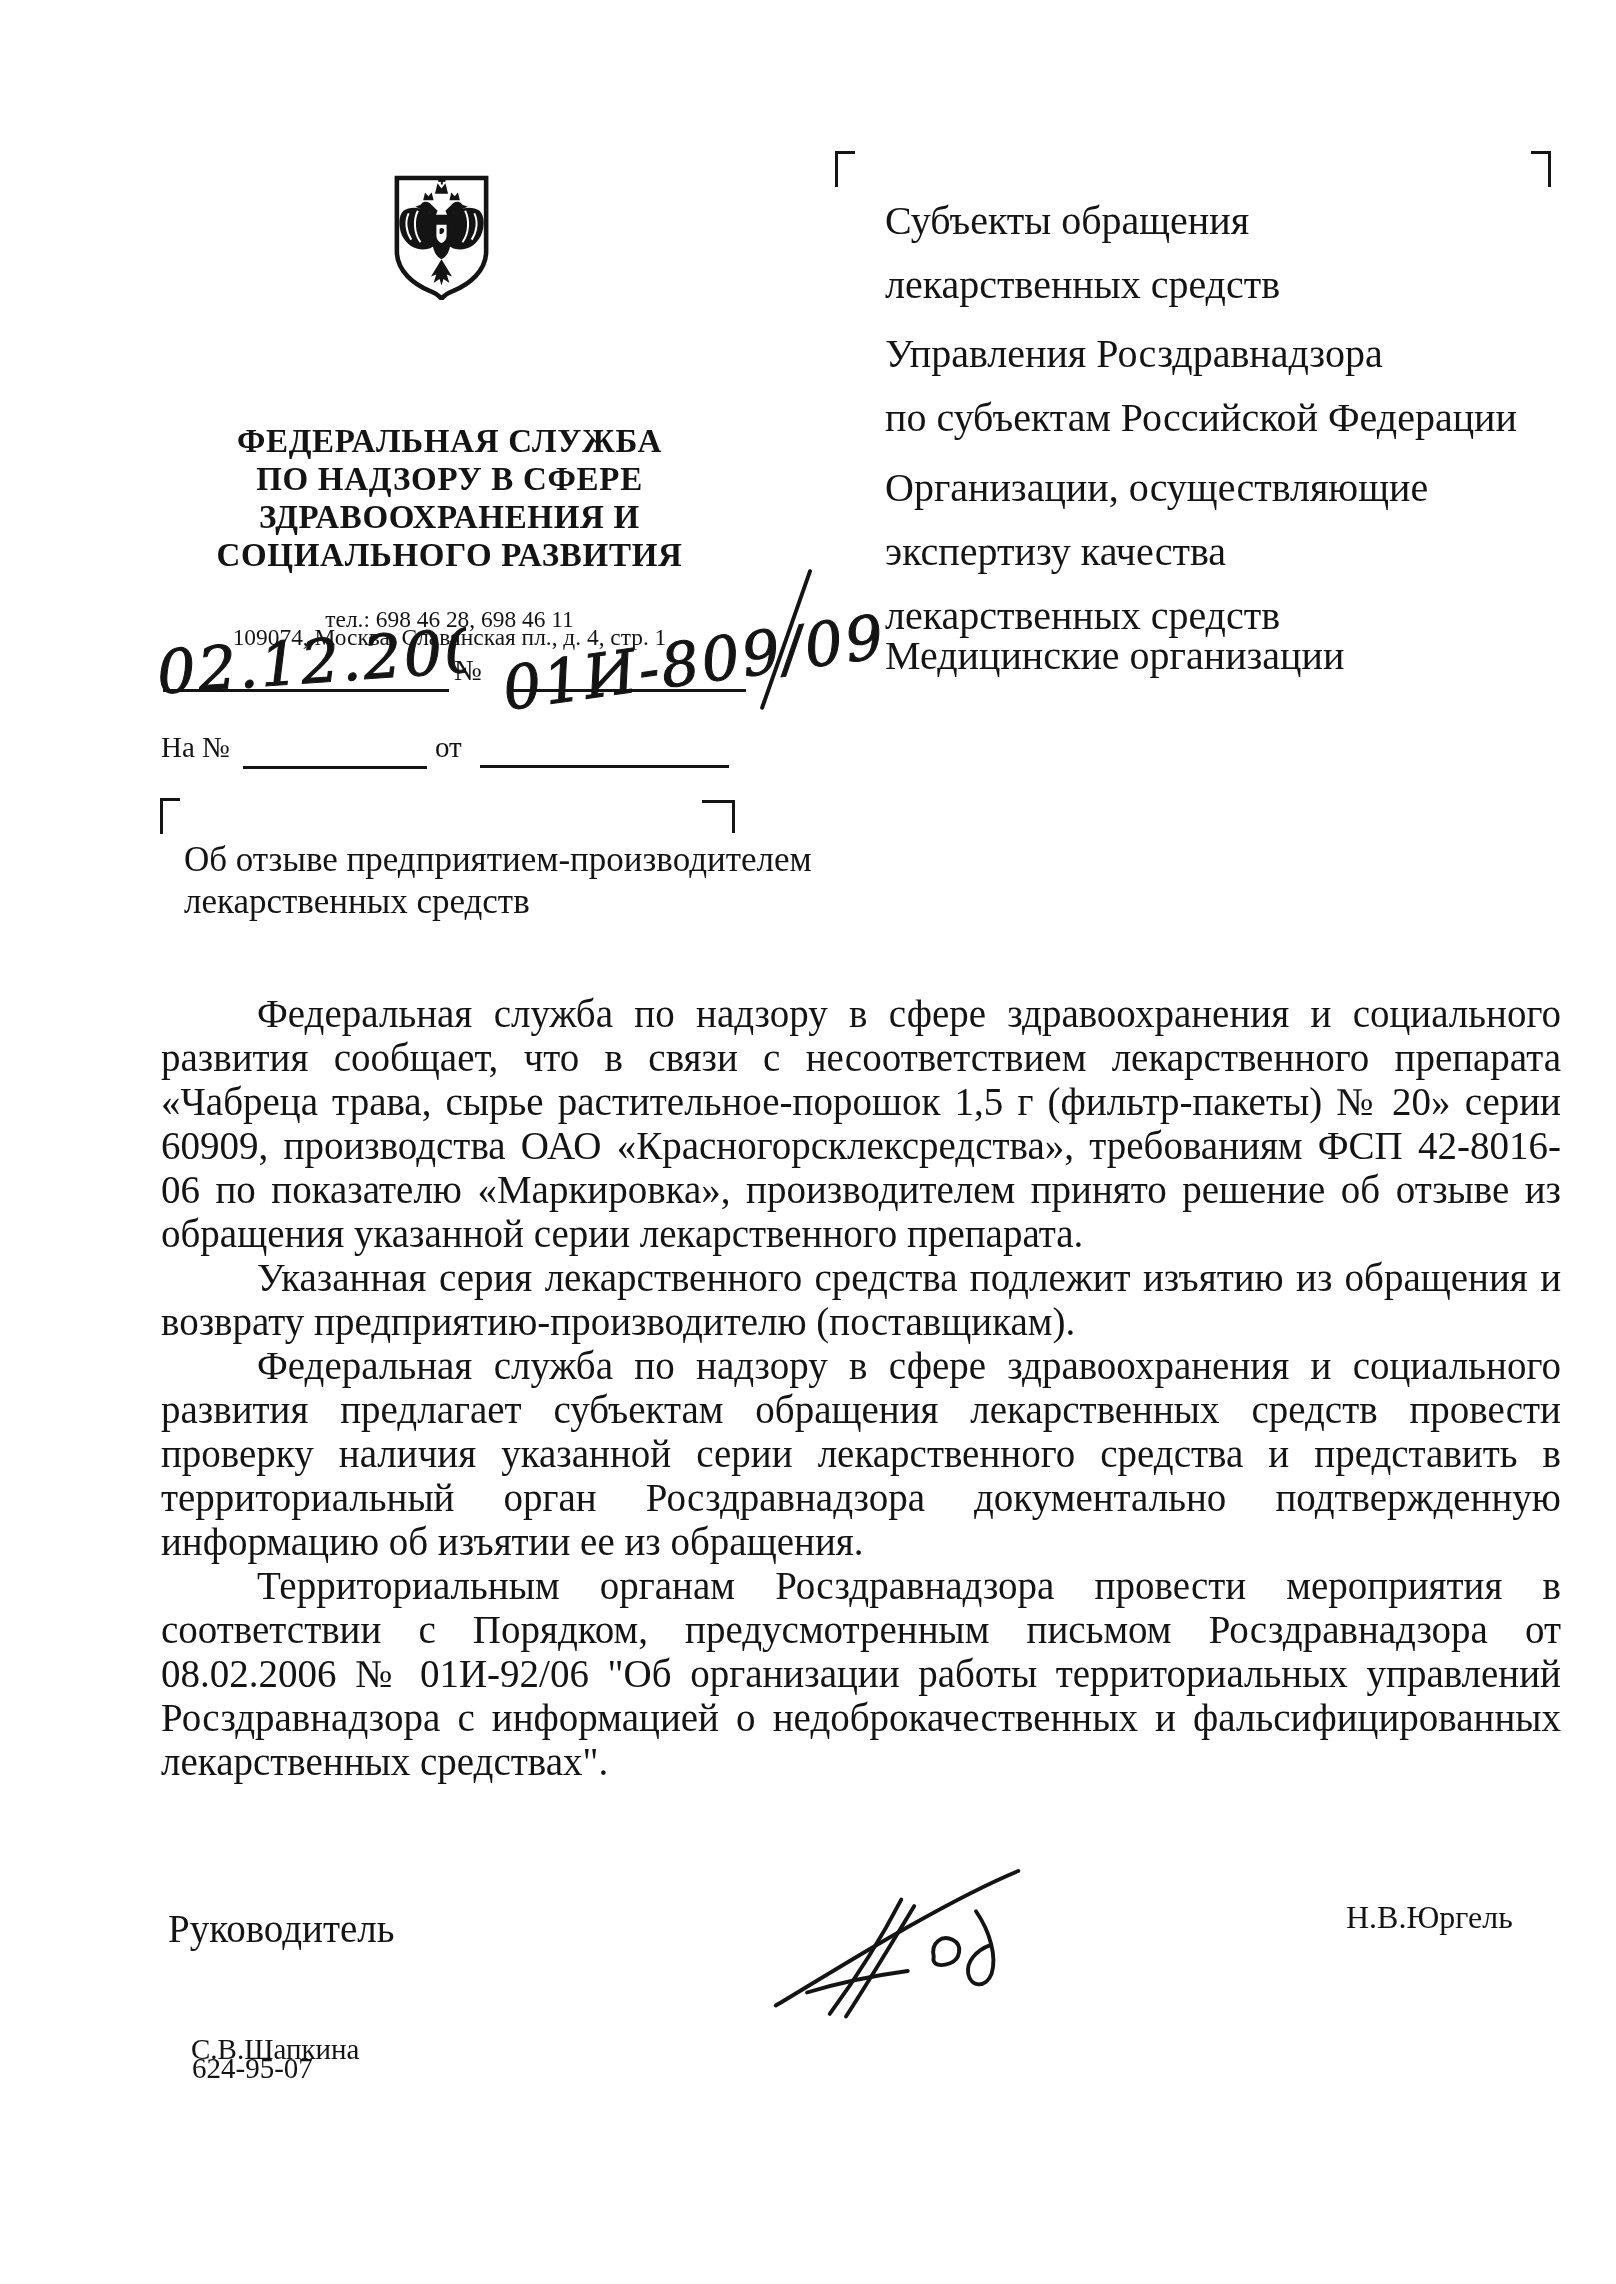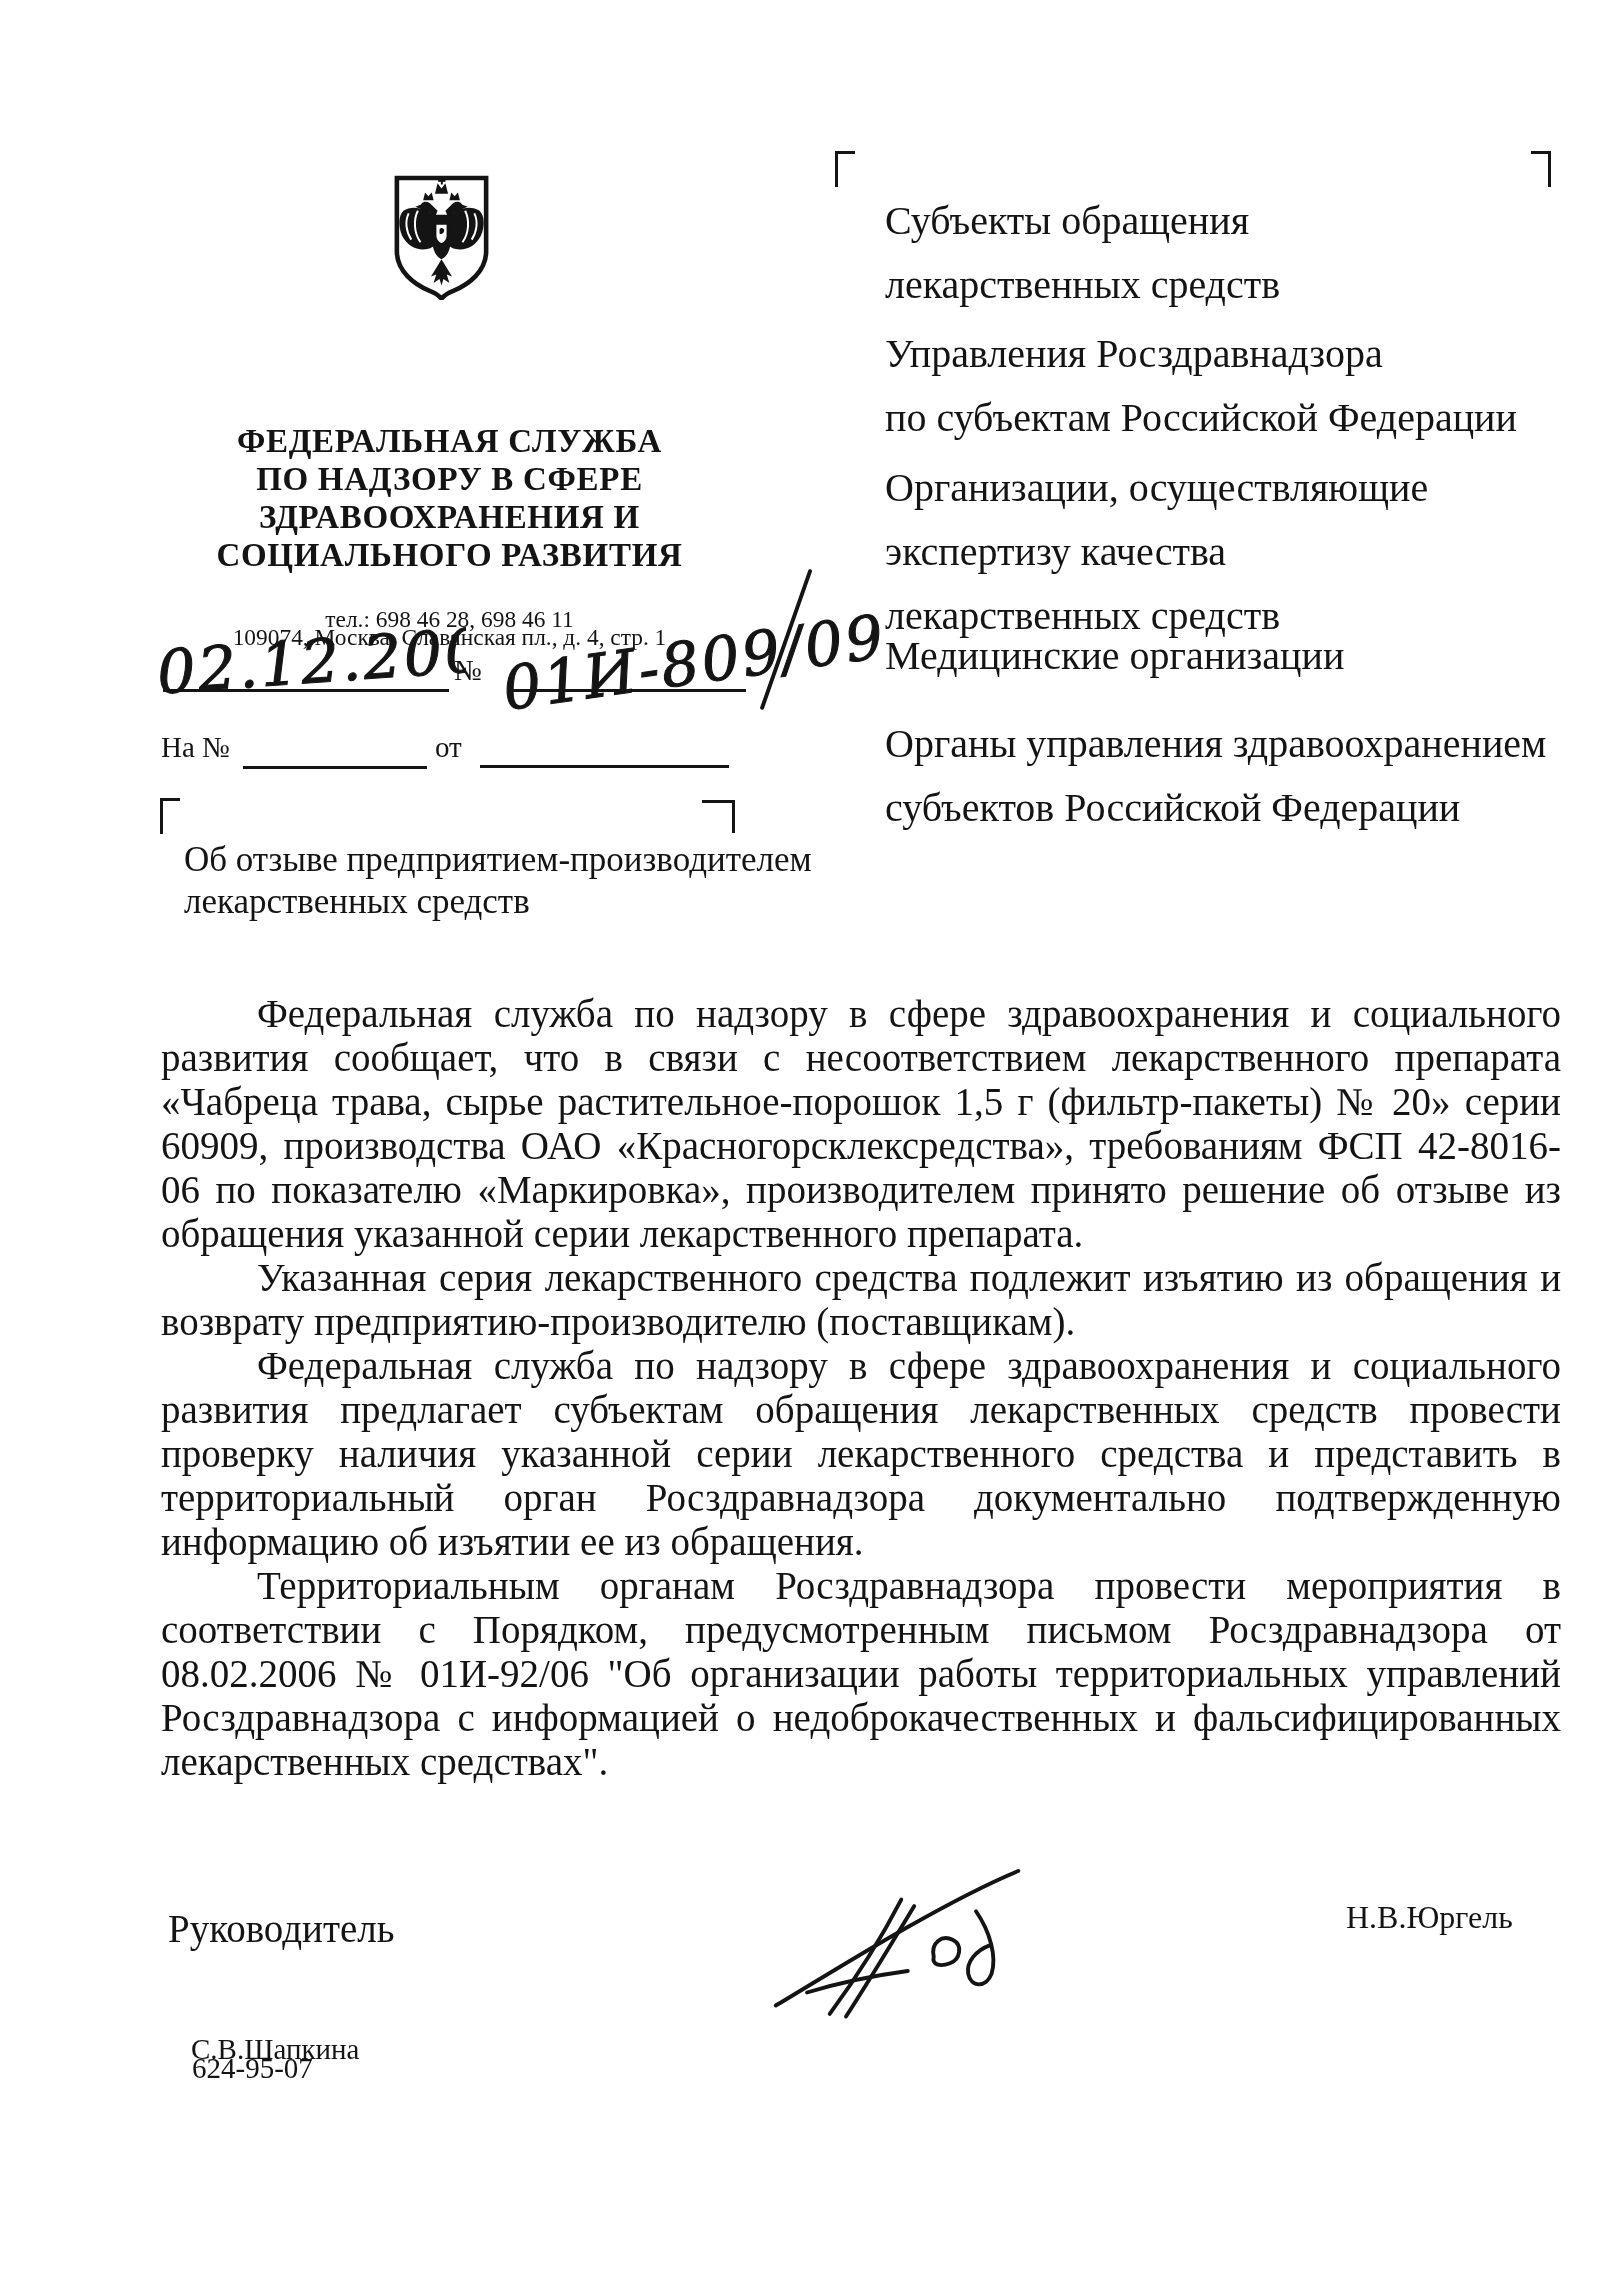--- a/index.html
+++ b/index.html
@@ -138,22 +138,20 @@
   <div class="corner cr cm-tr"></div>
 
   <div class="abs pre recipient rc0">Субъекты обращения
 лекарственных средств</div>
   <div class="abs pre recipient rc1">Управления Росздравнадзора
 по субъектам Российской Федерации</div>
   <div class="abs pre recipient rc2">Организации, осуществляющие
 экспертизу качества
 лекарственных средств</div>
   <div class="abs pre recipient rc3">Медицинские организации</div>
-  <div class="abs pre recipient rc4">Органы управления здравоохранением
-субъектов Российской Федерации</div>
 
   <div class="corner cl cm-sl"></div>
   <div class="corner cr cm-sr"></div>
   <div class="abs pre subject">Об отзыве предприятием-производителем
 лекарственных средств</div>
 
   <div class="abs body-text">
     <p>Федеральная служба по надзору в сфере здравоохранения и социального развития сообщает, что в связи с несоответствием лекарственного препарата «Чабреца трава, сырье растительное-порошок 1,5 г (фильтр-пакеты) № 20» серии 60909, производства ОАО «Красногорсклексредства», требованиям ФСП 42-8016-06 по показателю «Маркировка», производителем принято решение об отзыве из обращения указанной серии лекарственного препарата.</p>
     <p>Указанная серия лекарственного средства подлежит изъятию  из обращения и возврату предприятию-производителю (поставщикам).</p>
     <p>Федеральная служба по надзору в сфере здравоохранения и социального развития предлагает субъектам обращения лекарственных средств провести проверку наличия указанной серии лекарственного средства и представить в территориальный орган Росздравнадзора документально подтвержденную информацию об изъятии ее из обращения.</p>

